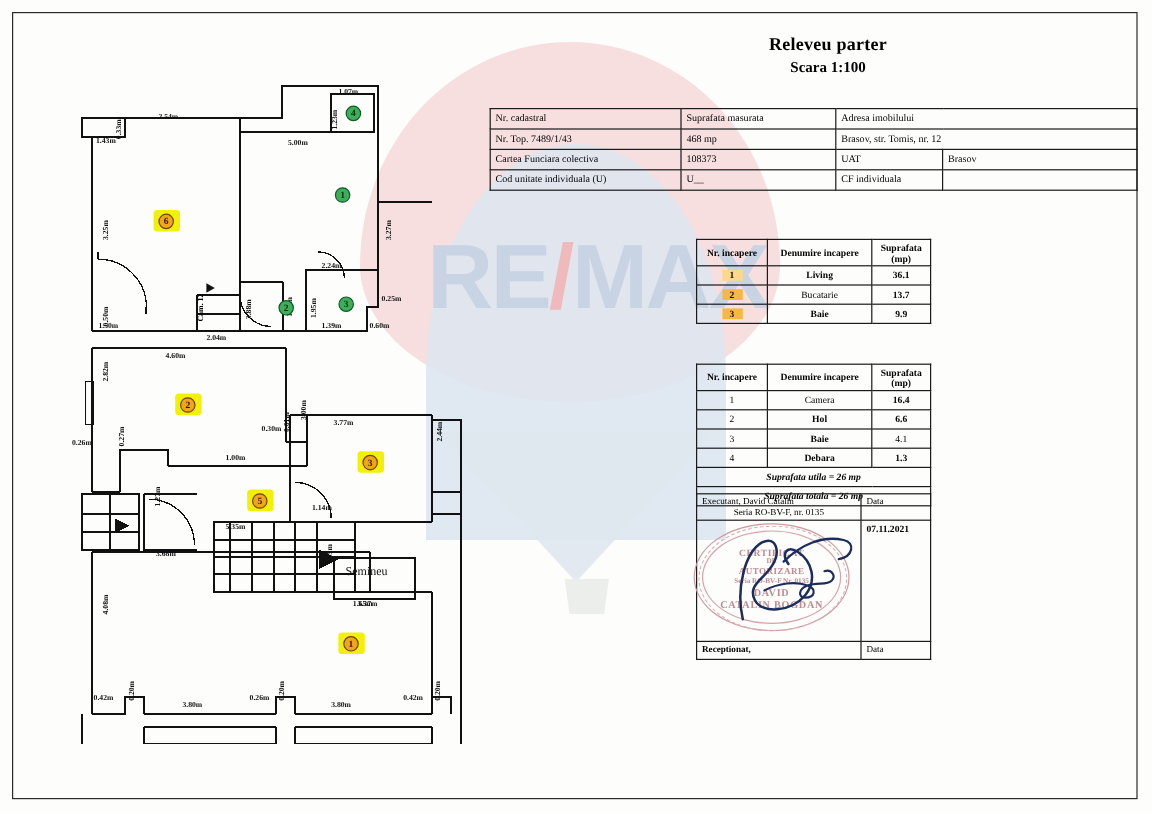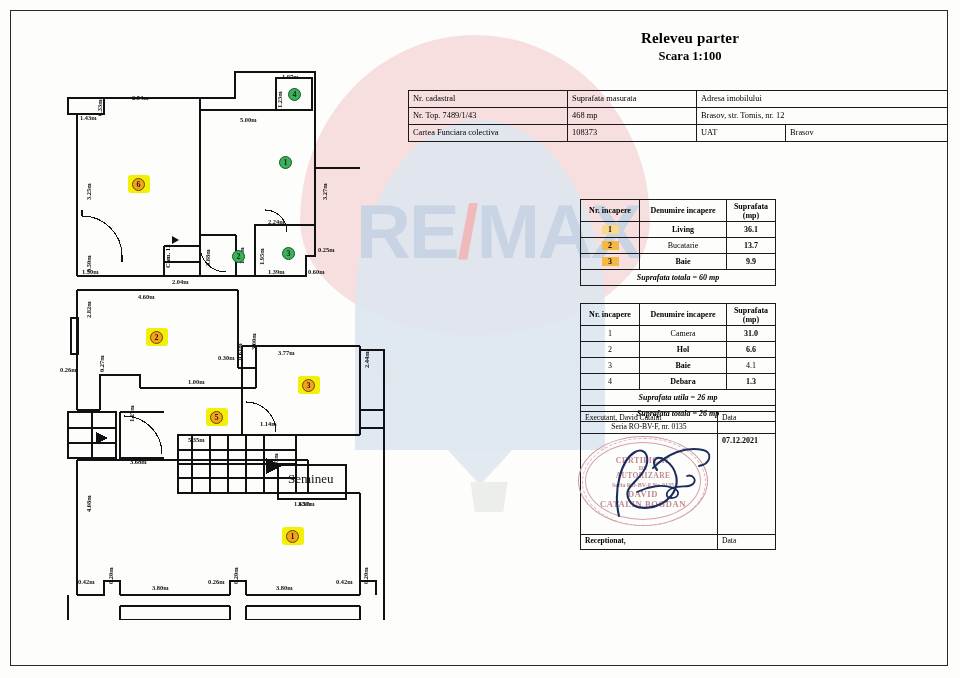--- a/index.html
+++ b/index.html
@@ -190,21 +190,21 @@
     position:absolute;
     font-family:"Liberation Serif", serif;
     font-size:6.4px;font-weight:bold;color:#111;
     white-space:nowrap;z-index:5;
   }
   .dim.vert{
     transform:rotate(-90deg);
     transform-origin:left top;
   }
   .roomlabel{
-    position:absolute;font-size:13px;font-weight:normal;color:#111;
+    position:absolute;font-size:10px;font-weight:normal;color:#111;
     z-index:5;font-family:"Liberation Serif", serif;
   }
   .camlabel{
     position:absolute;font-size:6.6px;font-weight:bold;z-index:5;
     transform:rotate(-90deg);transform-origin:left top;
   }
   .arrow-tri{
     position:absolute;width:0;height:0;
     border-top:4px solid transparent;
     border-bottom:4px solid transparent;
@@ -243,20 +243,26 @@
       <td>Nr. Top. 7489/1/43</td>
       <td>468 mp</td>
       <td colspan="2">Brasov, str. Tomis, nr. 12</td>
     </tr>
     <tr>
       <td>Cartea Funciara colectiva</td>
       <td>108373</td>
       <td style="width:80px">UAT</td>
       <td>Brasov</td>
     </tr>
+    <tr>
+      <td>Cod unitate individuala (U)</td>
+      <td>U__</td>
+      <td>CF individuala</td>
+      <td></td>
+    </tr>
   </tbody>
     </table>
 
   <table class="cad" id="tbl-rooms1">
     <tbody>
         <tr class="hdr">
       <td style="width:50px">Nr. incapere</td>
       <td style="width:78px">Denumire incapere</td>
       <td>Suprafata (mp)</td>
     </tr>
@@ -268,37 +274,34 @@
     <tr>
       <td><span class="chip">2</span></td>
       <td style="font-weight:normal">Bucatarie</td>
       <td style="font-weight:bold">13.7</td>
     </tr>
     <tr>
       <td><span class="chip">3</span></td>
       <td style="font-weight:bold">Baie</td>
       <td style="font-weight:bold">9.9</td>
     </tr>
-    <tr class="sum">
-      <td colspan="3">Suprafata totala = 60 mp</td>
-    </tr>
   </tbody>
     </table>
 
   <table class="cad" id="tbl-rooms2">
     <tbody>
         <tr class="hdr">
       <td style="width:50px">Nr. incapere</td>
       <td style="width:78px">Denumire incapere</td>
       <td>Suprafata (mp)</td>
     </tr>
     <tr>
       <td>1</td>
       <td style="font-weight:normal">Camera</td>
-      <td style="font-weight:bold">31.0</td>
+      <td style="font-weight:bold">16.4</td>
     </tr>
     <tr>
       <td>2</td>
       <td style="font-weight:bold">Hol</td>
       <td style="font-weight:bold">6.6</td>
     </tr>
     <tr>
       <td>3</td>
       <td style="font-weight:bold">Baie</td>
       <td style="font-weight:normal">4.1</td>
@@ -338,21 +341,21 @@
           <div class="txt l4">Seria RO-BV-F Nr. 0135</div>
           <div class="txt l5">DAVID</div>
           <div class="txt l6">CATALIN BOGDAN</div>
         </div>
         <svg class="sig-ink" viewBox="0 0 110 88">
           <path d="M12,78 C6,52 14,22 28,14 C40,8 44,22 36,34 C28,46 16,50 22,62 C28,74 52,72 64,58 C74,46 70,30 58,22 C48,16 44,24 50,32" fill="none" stroke="#1b2d5c" stroke-width="2.1" stroke-linecap="round"></path>
           <path d="M30,54 C42,48 56,46 66,50 C74,53 72,60 64,60 C58,60 58,53 66,50 C74,47 82,50 86,46 C90,42 86,36 80,38" fill="none" stroke="#1b2d5c" stroke-width="1.8" stroke-linecap="round"></path>
           <path d="M46,30 C60,16 78,8 96,12 C106,14 104,26 92,28" fill="none" stroke="#1b2d5c" stroke-width="1.9" stroke-linecap="round"></path>
         </svg>
       </td>
-      <td style="vertical-align:top;font-weight:bold;font-size:8px">07.12.2021</td>
+      <td style="vertical-align:top;font-weight:bold;font-size:8px">07.11.2021</td>
     </tr>
     <tr class="r-recep">
       <td style="font-weight:bold">Receptionat,</td>
       <td>Data</td>
     </tr>
   </tbody>
     </table>
 
   <div id="plan">
     <svg width="330" height="570" viewBox="0 0 330 570">

